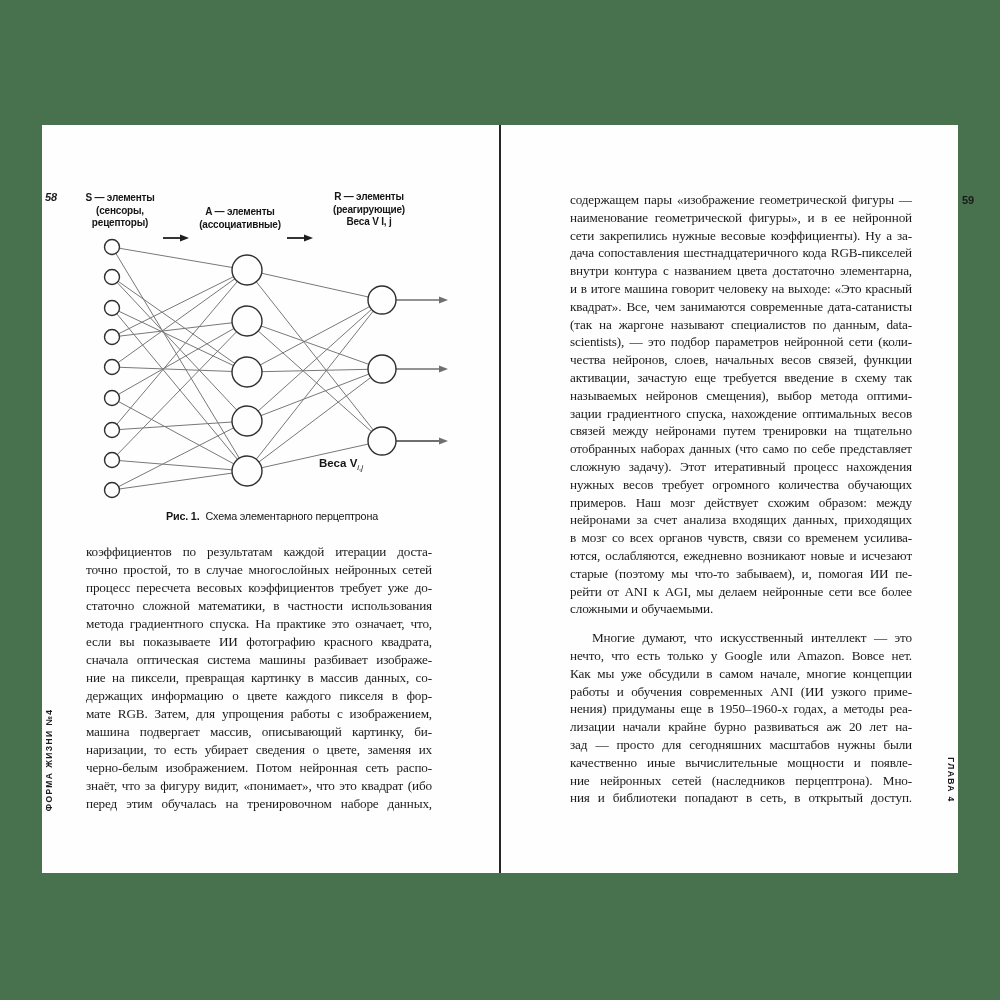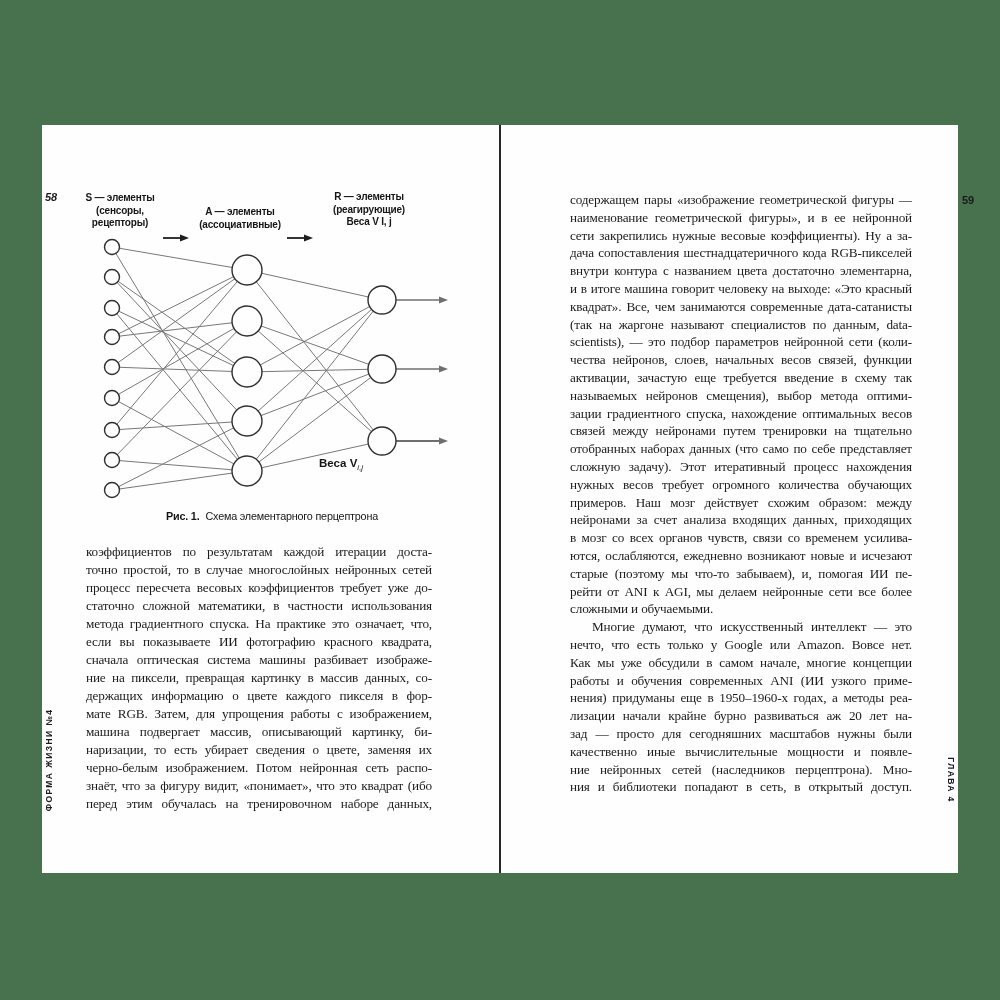--- a/index.html
+++ b/index.html
@@ -63,21 +63,21 @@
   .textblock { position:absolute; }
   .textblock.left-page  { left:44px;  top:418px; width:346px; }
   .textblock.right-page { left:528px; top:66px;  width:342px; }
   .tline {
     height:18px; line-height:18px; font-size:13.2px; letter-spacing:-0.15px;
     text-align:justify; text-align-last:justify;
     white-space:normal; overflow:hidden;
   }
   .right-page .tline { height:17.8px; line-height:17.8px; }
   .tline.para-end { text-align-last:left; }
-  .tline.indent { text-indent:22px; }
+  .tline.indent { text-indent:22px;margin-top:11px; }
 </style>
 </head>
 <body>
 
 <div class="spread">
 
   <div class="crease"></div>
 
   <div class="pagenum left">58</div>
   <div class="margin-vertical left-edge">ФОРМА ЖИЗНИ №4</div>

